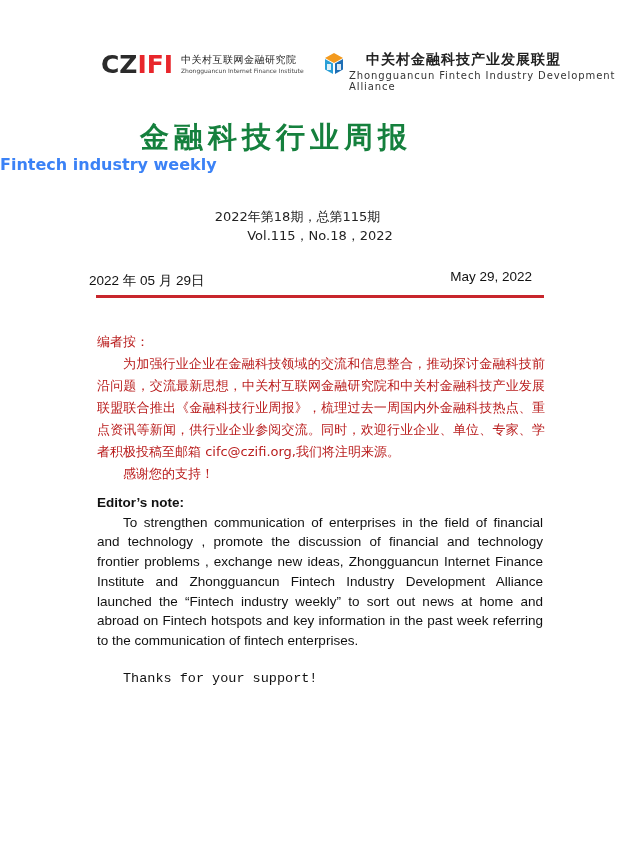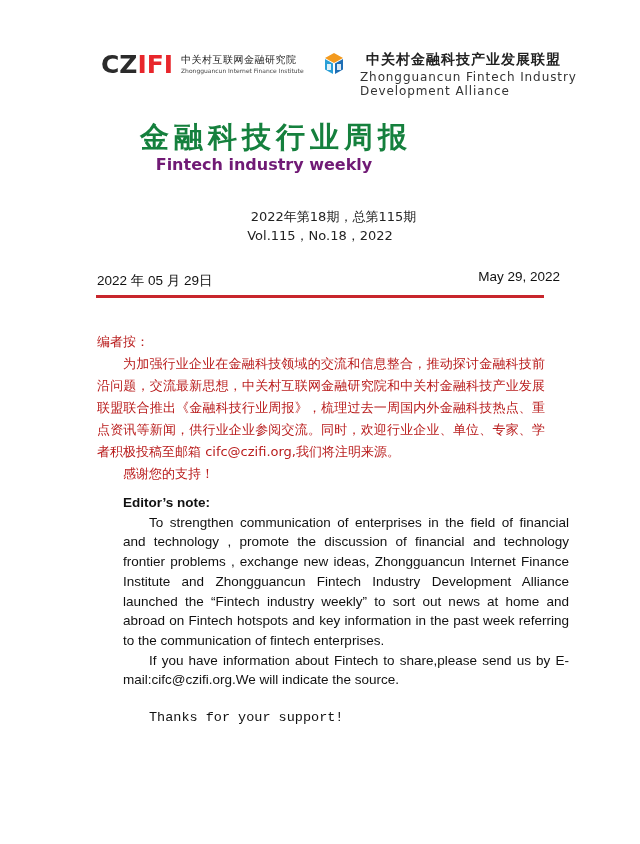--- a/index.html
+++ b/index.html
@@ -8,41 +8,41 @@
 
   
   .czifi-mark { left: 101px; top: 52px; height: 26px; display: flex; align-items: flex-start; font-family: "DejaVu Sans", sans-serif; font-weight: bold; font-size: 25px; letter-spacing: 0px; line-height: 26px; }
   .czifi-mark .cz { color: #2b2b2b; position: relative; }
   .czifi-mark .ifi { color: #e8262b; }
   .czifi-cn { left: 181px; top: 53px; font-size: 10px; font-weight: normal; color: #222; letter-spacing: 0.5px; }
   .czifi-en { left: 181px; top: 67px; font-size: 6px; color: #444; letter-spacing: 0px; }
 
   .zfida-mark { left: 324px; top: 53px; width: 20px; height: 22px; }
   .zfida-cn { left: 349px; top: 51px; font-size: 14px; font-weight: bold; color: #222; letter-spacing: 1px; margin-left: 17px; }
-  .zfida-en { left: 360px; top: 70px; font-size: 12px; color: #333; letter-spacing: 0.9px; }
+  .zfida-en { left: 349px; top: 70px; font-size: 10px; color: #333; letter-spacing: 0.9px; }
 
   
   .title-cn { left: 0; width: 552px; top: 118px; text-align: center; font-size: 29px; font-weight: bold; color: #15803d; letter-spacing: 5px; }
-  .title-en { left: 0; width: 528px; top: 155px; text-align: center; font-size: 16px; font-weight: bold; color: #701a75; }
+  .title-en { left: 0; width: 528px; top: 155px; font-size: 16px; font-weight: bold; color: #3b82f6; }
 
-  .issue-cn { left: 0; width: 595px; top: 208px; text-align: center; font-size: 13px; color: #222; padding-left: 36px; }
+  .issue-cn { left: 0; width: 595px; top: 208px; text-align: center; font-size: 13px; color: #222; }
   .issue-en { left: 0; width: 640px; top: 227px; text-align: center; font-size: 13px; color: #222; }
 
-  .date-cn { left: 97px; top: 272px; font-family: "Liberation Sans", sans-serif; font-size: 13.5px; color: #111; text-align: center; }
-  .date-en { right: 80px; top: 269px; font-family: "Liberation Sans", sans-serif; font-size: 13.5px; color: #111; }
+  .date-cn { left: 89px; top: 272px; font-family: "Liberation Sans", sans-serif; font-size: 13.5px; color: #111; text-align: center; }
+  .date-en { right: 108px; top: 269px; font-family: "Liberation Sans", sans-serif; font-size: 13.5px; color: #111; }
   .red-rule { left: 96px; top: 295px; width: 448px; height: 3px; background: #c8262c; }
 
   
   .cn-block { left: 97px; top: 331px; width: 448px; font-size: 13px; line-height: 22px; color: #b91c1c; }
   .cn-block .heading { display: block; }
   .cn-block p { margin: 0; text-indent: 26px; text-align: justify; }
   .cn-block p.thanks { text-indent: 26px; }
 
   
-  .en-block { left: 97px; top: 493px; width: 446px; font-family: "Liberation Sans", sans-serif; font-size: 13.5px; line-height: 19.7px; color: #111; margin-left: 26px; }
+  .en-block { left: 97px; top: 493px; width: 446px; font-family: "Liberation Sans", sans-serif; font-size: 13.5px; line-height: 19.7px; color: #111; }
   .en-block .heading { font-weight: bold; display: block; }
   .en-block p { margin: 0; text-indent: 26px; text-align: justify; text-align-last: left; }
   .en-block p.contact { text-align: justify; }
   .en-block p.thanks { margin-top: 18px; font-family: Liberation Mono, monospace; }
 </style>
 </head>
 <body>
 
 <div class="abs czifi-mark">
   <span class="cz">CZ</span>
@@ -73,15 +73,14 @@
 
 <div class="abs cn-block">
   <span class="heading">编者按：</span>
   <p>为加强行业企业在金融科技领域的交流和信息整合，推动探讨金融科技前沿问题，交流最新思想，中关村互联网金融研究院和中关村金融科技产业发展联盟联合推出《金融科技行业周报》，梳理过去一周国内外金融科技热点、重点资讯等新闻，供行业企业参阅交流。同时，欢迎行业企业、单位、专家、学者积极投稿至邮箱 cifc@czifi.org,我们将注明来源。</p>
   <p class="thanks">感谢您的支持！</p>
 </div>
 
 <div class="abs en-block">
   <span class="heading">Editor’s note:</span>
   <p>To strengthen communication of enterprises in the field of financial and technology , promote the discussion of financial and technology frontier problems , exchange new ideas, Zhongguancun Internet Finance Institute and Zhongguancun Fintech Industry Development Alliance launched the “Fintech industry weekly” to sort out news at home and abroad on Fintech hotspots and key information in the past week  referring to the communication of fintech enterprises.</p>
-  <p class="contact">If you have information about Fintech to share,please send us by E-mail:cifc@czifi.org.We will indicate the source.</p>
   <p class="thanks">Thanks for your support!</p>
 </div>
 
 </body></html>

